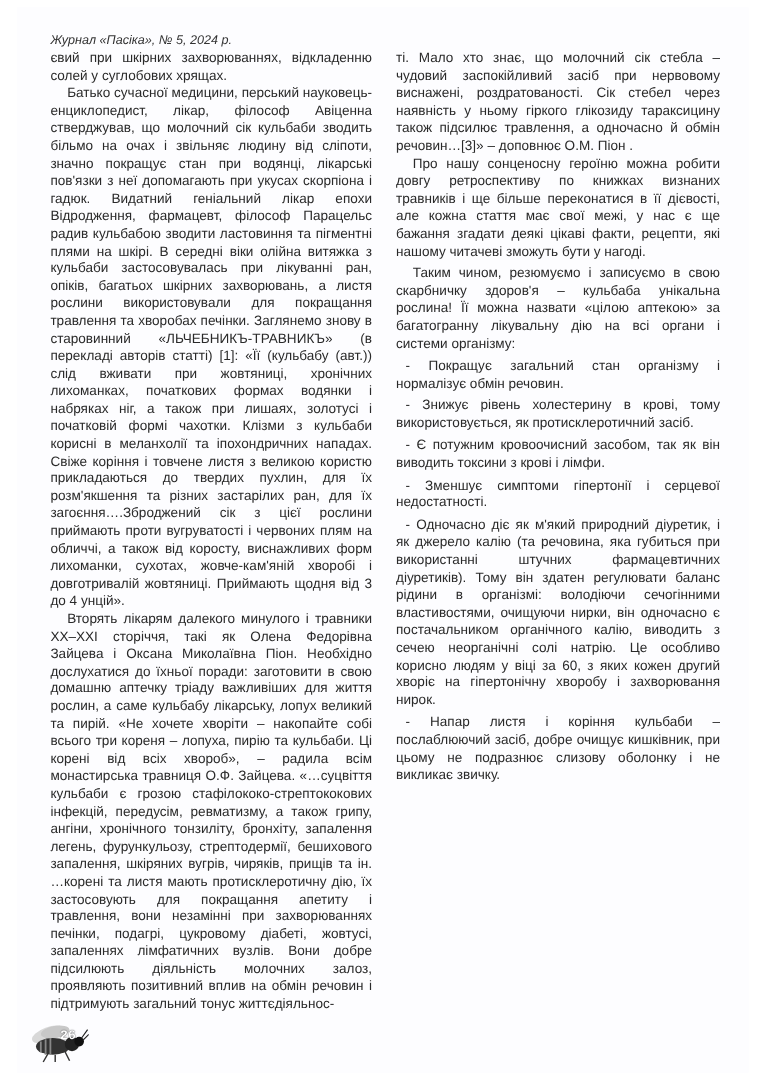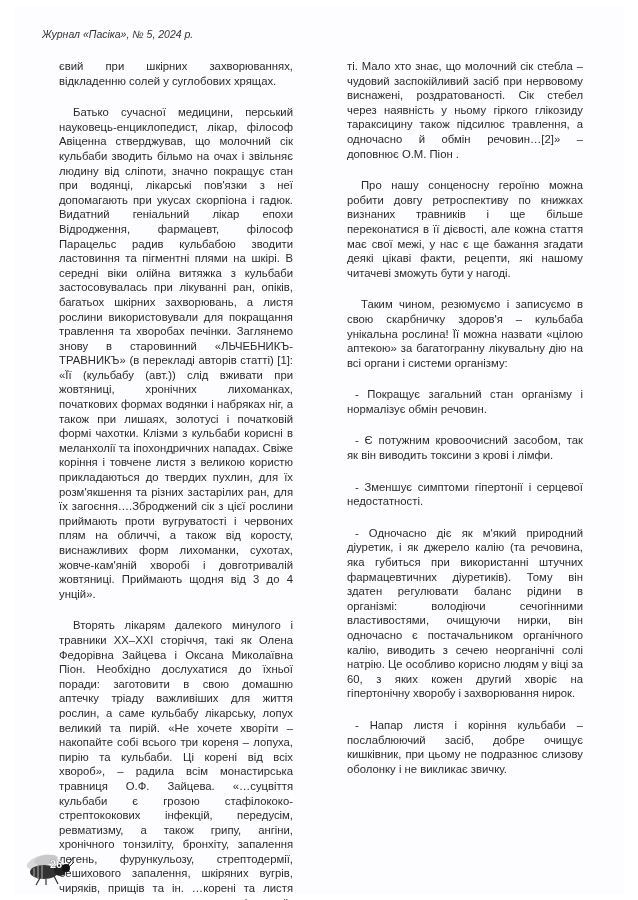--- a/index.html
+++ b/index.html
@@ -17,52 +17,53 @@
     position: absolute; left: 42px; top: 28px;
     font-size: 10.5px; font-style: italic; color: #333;
   }
   .col {
     position: absolute; top: 42px; width: 268px;
     font-size: 11.3px; line-height: 14.6px; text-align: justify;
     color: #2a2a2a;
   }
   .col.left { left: 42px; }
   .col.right { left: 330px; top: 42px; width: 270px; }
-  .col p { margin: 17px; text-indent: 0; }
+  .col p { margin: 0; text-indent: 0; }
   .col p.ind { text-indent: 14px; }
   .col p.item { text-indent: 8px; margin-top: 4px; }
   .col p.gap { margin-top: 4px; }
   .bee {
     position: absolute; left: 22px; top: 852px; width: 52px; height: 34px;
   }
   .page-num {
     position: absolute; left: 50px; top: 858px;
     font-size: 11px; font-weight: bold; color: #fff;
-    font-family: Liberation Sans, sans-serif;
+    font-family: Liberation Mono, monospace;
     text-shadow: 0 0 1px #000;
   }
 </style>
 </head>
 <body>
 
 <div class="page"></div>
 
 <div class="header">Журнал «Пасіка», № 5, 2024 р.</div>
 
 <div class="col left">
   <p class="">євий при шкірних захворюваннях, відкладенню солей у суглобових хрящах.</p>
   <p class="ind">Батько сучасної медицини, перський науковець-енциклопедист, лікар, філософ Авіценна стверджував, що молочний сік кульбаби зводить більмо на очах і звільняє людину від сліпоти, значно покращує стан при водянці, лікарські пов'язки з неї допомагають при укусах скорпіона і гадюк. Видатний геніальний лікар епохи Відродження, фармацевт, філософ Парацельс радив кульбабою зводити ластовиння та пігментні плями на шкірі. В середні віки олійна витяжка з кульбаби застосовувалась при лікуванні ран, опіків, багатьох шкірних захворювань, а листя рослини використовували для покращання травлення та хворобах печінки. Заглянемо знову в старовинний «ЛЬЧЕБНИКЪ-ТРАВНИКЪ» (в перекладі авторів статті) [1]: «Її (кульбабу (авт.)) слід вживати при жовтяниці, хронічних лихоманках, початкових формах водянки і набряках ніг, а також при лишаях, золотусі і початковій формі чахотки. Клізми з кульбаби корисні в меланхолії та іпохондричних нападах. Свіже коріння і товчене листя з великою користю прикладаються до твердих пухлин, для їх розм'якшення та різних застарілих ран, для їх загоєння….Зброджений сік з цієї рослини приймають проти вугруватості і червоних плям на обличчі, а також від коросту, виснажливих форм лихоманки, сухотах, жовче-кам'яній хворобі і довготривалій жовтяниці. Приймають щодня від 3 до 4 унцій».</p>
   <p class="ind">Вторять лікарям далекого минулого і травники XX–XXI сторіччя, такі як Олена Федорівна Зайцева і Оксана Миколаївна Піон. Необхідно дослухатися до їхньої поради: заготовити в свою домашню аптечку тріаду важливіших для життя рослин, а саме кульбабу лікарську, лопух великий та пирій. «Не хочете хворіти – накопайте собі всього три кореня – лопуха, пирію та кульбаби. Ці корені від всіх хвороб», – радила всім монастирська травниця О.Ф. Зайцева. «…суцвіття кульбаби є грозою стафілококо-стрептококових інфекцій, передусім, ревматизму, а також грипу, ангіни, хронічного тонзиліту, бронхіту, запалення легень, фурункульозу, стрептодермії, бешихового запалення, шкіряних вугрів, чиряків, прищів та ін. …корені та листя мають протисклеротичну дію, їх застосовують для покращання апетиту і травлення, вони незамінні при захворюваннях печінки, подагрі, цукровому діабеті, жовтусі, запаленнях лімфатичних вузлів. Вони добре підсилюють діяльність молочних залоз, проявляють позитивний вплив на обмін речовин і підтримують загальний тонус життєдіяльнос-</p>
 </div>
 
 <div class="col right">
-  <p class="">ті. Мало хто знає, що молочний сік стебла – чудовий заспокійливий засіб при нервовому виснажені, роздратованості. Сік стебел через наявність у ньому гіркого глікозиду тараксицину також підсилює травлення, а одночасно й обмін речовин…[2]» – доповнює О.М. Піон .</p>
+  <p class="">ті. Мало хто знає, що молочний сік стебла – чудовий заспокійливий засіб при нервовому виснажені, роздратованості. Сік стебел через наявність у ньому гіркого глікозиду тараксицину також підсилює травлення, а одночасно й обмін речовин…[3]» – доповнює О.М. Піон .</p>
   <p class="ind">Про нашу сонценосну героїню можна робити довгу ретроспективу по книжках визнаних травників і ще більше переконатися в її дієвості, але кожна стаття має свої межі, у нас є ще бажання згадати деякі цікаві факти, рецепти, які нашому читачеві зможуть бути у нагоді.</p>
   <p class="ind gap">Таким чином, резюмуємо і записуємо в свою скарбничку здоров'я – кульбаба унікальна рослина! Її можна назвати «цілою аптекою» за багатогранну лікувальну дію на всі органи і системи організму:</p>
   <p class="item">- Покращує загальний стан організму і нормалізує обмін речовин.</p>
+  <p class="item">- Знижує рівень холестерину в крові, тому використовується, як протисклеротичний засіб.</p>
   <p class="item">- Є потужним кровоочисний засобом, так як він виводить токсини з крові і лімфи.</p>
   <p class="item">- Зменшує симптоми гіпертонії і серцевої недостатності.</p>
   <p class="item">- Одночасно діє як м'який природний діуретик, і як джерело калію (та речовина, яка губиться при використанні штучних фармацевтичних діуретиків). Тому він здатен регулювати баланс рідини в організмі: володіючи сечогінними властивостями, очищуючи нирки, він одночасно є постачальником органічного калію, виводить з сечею неорганічні солі натрію. Це особливо корисно людям у віці за 60, з яких кожен другий хворіє на гіпертонічну хворобу і захворювання нирок.</p>
   <p class="item">- Напар листя і коріння кульбаби – послаблюючий засіб, добре очищує кишківник, при цьому не подразнює слизову оболонку і не викликає звичку.</p>
 </div>
 
 <svg class="bee" viewBox="0 0 52 34">
   <ellipse cx="18" cy="10" rx="14" ry="6" fill="#d8d8d8" transform="rotate(-20 18 10)"></ellipse>
   <ellipse cx="24" cy="8" rx="12" ry="5" fill="#c8c8c8" transform="rotate(-10 24 8)"></ellipse>
   <ellipse cx="22" cy="20" rx="14" ry="7" fill="#333"></ellipse>

